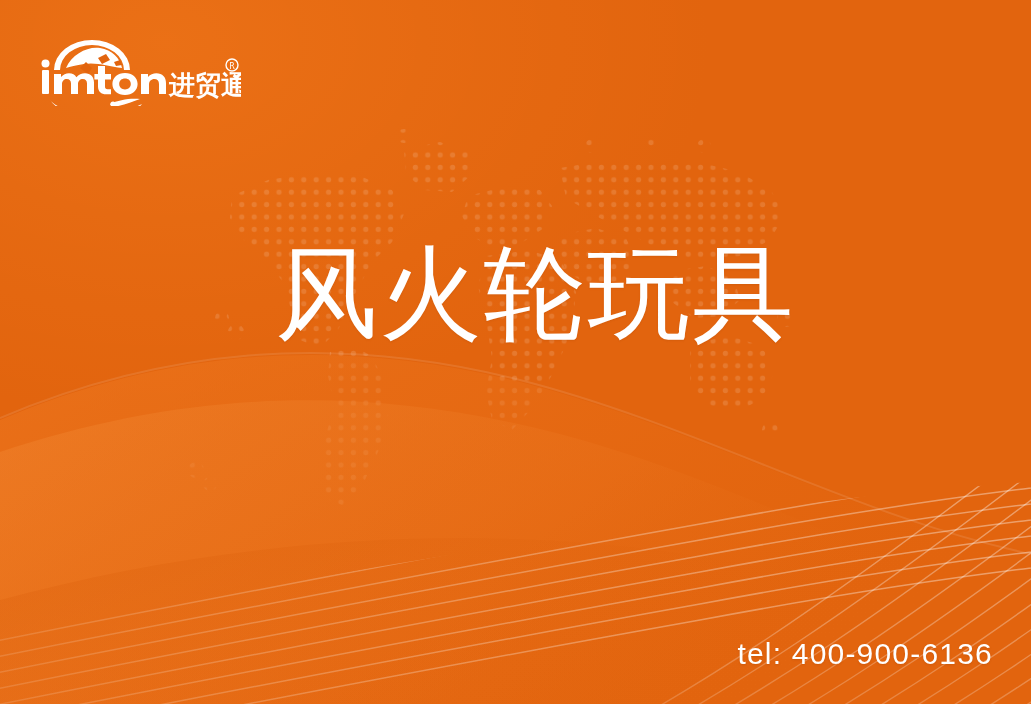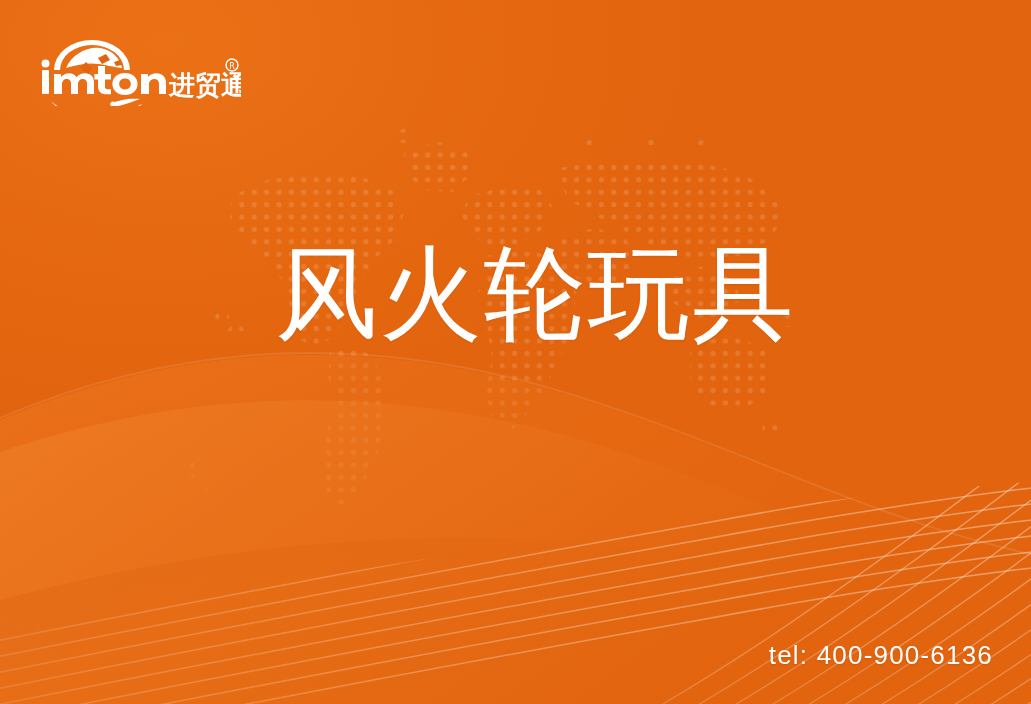--- a/index.html
+++ b/index.html
@@ -55,21 +55,21 @@
     text-shadow:0 1px 2px rgba(150,60,0,.18);
     margin-left:40px;
   }
 
   
   #tel{
     position:absolute;right:38px;bottom:33px;
     color:#ffffff;
     font-family:"Liberation Sans","DejaVu Sans",sans-serif;
     font-weight:400;
-    font-size:26px;
+    font-size:30px;
     letter-spacing:1.2px;
     white-space:nowrap;
     text-shadow:0 1px 2px rgba(150,60,0,.25);
   }
 </style>
 </head>
 <body>
 
 <div id="banner">
 

